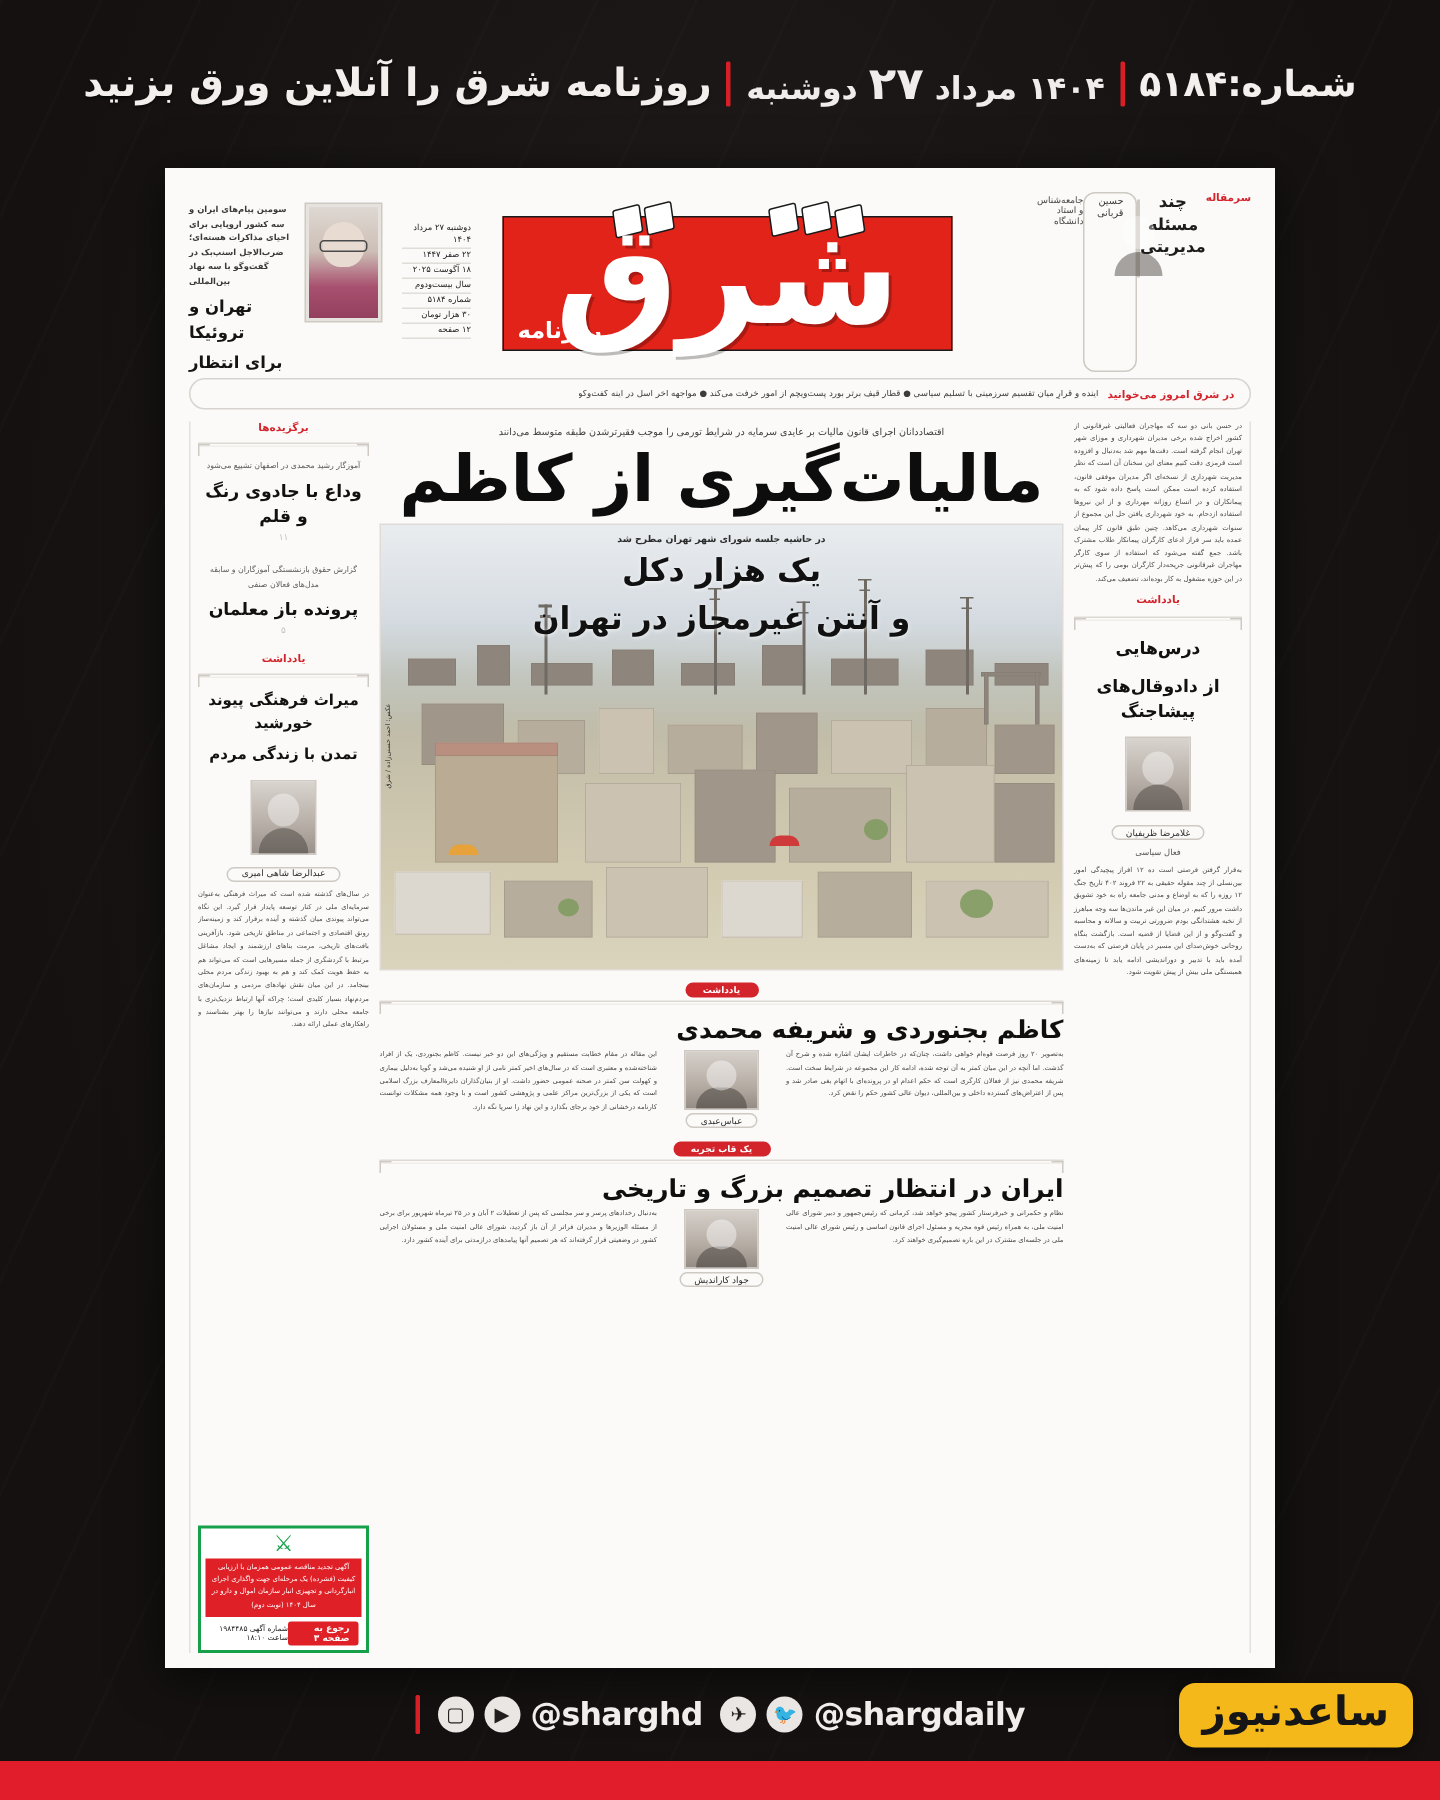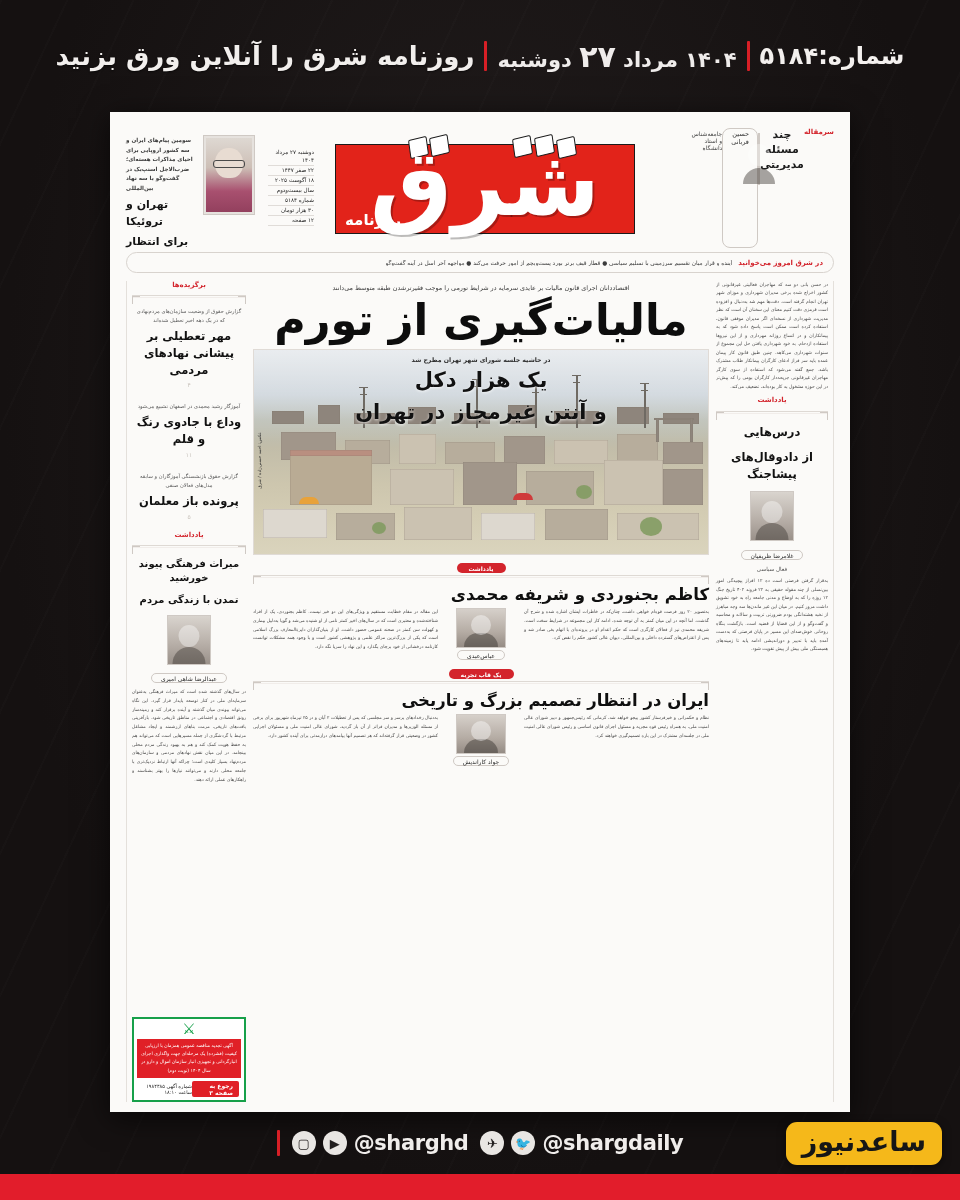--- a/index.html
+++ b/index.html
@@ -118,21 +118,21 @@
   .mini-photo::before{content:""; position:absolute; left:50%; bottom:0; transform:translateX(-50%);
     width:33px;height:17px;border-radius:17px 17px 0 0;background:rgba(55,50,46,.42);}
   .name-pill{ display:block; width:max-content; margin:2px auto 1px; font-size:6px; border:1px solid #cfc9c4;
     border-radius:8px; padding:0.5px 9px; color:#2a2a2a;}
   .name-role{ font-size:5.6px; color:#555; text-align:center;}
 
   
   .lede{ font-size:6.4px; color:#3a3a3a; text-align:center; line-height:1.7; margin:2px 0 3px;}
   .headline{ font-size:43px; font-weight:bold; color:#0d0d0d; text-align:center; line-height:1.1;
      letter-spacing:-1px; margin-bottom:5px;}
-  .photo-block{ position:relative; height:206px; border:1px solid #e0dbd6; overflow:hidden;}
+  .photo-block{ position:relative; height:298px; border:1px solid #e0dbd6; overflow:hidden;}
   .cityscape{ position:absolute; inset:0;
      background:
        linear-gradient(180deg,#cfd6dc 0%,#c3ccd4 22%,#b9bdb4 34%,#c2bda9 48%,#cdc6ae 66%,#d4cdb4 82%,#dad4bd 100%);
   }
   .cityscape .haze{ position:absolute; top:0; left:0; right:0; height:45%;
      background:linear-gradient(180deg, rgba(255,255,255,.55), rgba(255,255,255,0));}
   .blk{ position:absolute; background:#b7ad9c; box-shadow:0 0 0 0.5px rgba(120,112,100,.35) inset;}
   .blk.d{ background:#a1968a;} .blk.l{ background:#cbc2b1;} .blk.r{ background:#b98f80;}
   .blk.w{ background:#ddd8cf;} .blk.t{ background:#8e857c;}
   .tower{ position:absolute; width:1.6px; background:#6f6a63;}
@@ -265,21 +265,21 @@
       <div class="side-title">درس‌هایی</div>
       <div class="side-title">از دادوقال‌های پیشاجنگ</div>
       <div class="mini-photo"></div>
       <div class="name-pill">غلامرضا ظریفیان</div>
       <div class="name-role">فعال سیاسی</div>
       <div class="side-body">به‌قرار گرفتن فرصتی است ده ۱۲ افراز پیچیدگی امور بین‌نسلی از چند مقوله حقیقی به ۲۲ فروند ۴۰۲ تاریخ جنگ ۱۲ روزه را که به اوضاع و مدنی جامعه راه به خود تشویق داشت مرور کنیم. در میان این غیر ماندن‌ها سه وجه مباهرز از نخبه هشتدانگی بودم ضرورتی تربیت و سالانه و محاسبه و گفت‌وگو و از این قضایا از قضیه است. بازگشت بنگاه روحانی خوش‌صدای این مسیر در پایان فرصتی که به‌دست آمده باید با تدبیر و دوراندیشی ادامه یابد تا زمینه‌های همبستگی ملی بیش از پیش تقویت شود.</div>
     </div>
 
     <div class="col-main">
       <div class="lede">اقتصاددانان اجرای قانون مالیات بر عایدی سرمایه در شرایط تورمی را موجب فقیرترشدن طبقه متوسط می‌دانند</div>
-      <div class="headline">مالیات‌گیری از تورم</div>
+      <div class="headline">مالیات‌گیری از کاظم</div>
 
       <div class="photo-block">
         <div class="cityscape">
           <div class="haze"></div>
 
           <div class="blk t" style="left:4%;top:30%;width:7%;height:6%;"></div>
           <div class="blk t" style="left:14%;top:27%;width:5%;height:9%;"></div>
           <div class="blk t" style="left:22%;top:31%;width:9%;height:5%;"></div>
           <div class="blk t" style="left:34%;top:28%;width:6%;height:8%;"></div>
           <div class="blk t" style="left:44%;top:31%;width:8%;height:5%;"></div>
@@ -366,25 +366,20 @@
           </div>
           <div class="art-col">به‌دنبال رخدادهای پرسر و سر مجلسی که پس از تعطیلات ۲ آبان و در ۲۵ تیرماه شهریور برای برخی از مسئله الوزیرها و مدیران فراتر از آن باز گردید، شورای عالی امنیت ملی و مسئولان اجرایی کشور در وضعیتی قرار گرفته‌اند که هر تصمیم آنها پیامدهای درازمدتی برای آینده کشور دارد.</div>
         </div>
       </div>
     </div>
 
     <div class="col-left">
       <div class="sec-label-plain">برگزیده‌ها</div>
       <div class="rule-fancy brack"></div>
 
-      <div class="side-item">
-        <div class="side-kicker">گزارش حقوق از وضعیت سازمان‌های مردم‌نهادی که در یک دهه اخیر تعطیل شده‌اند</div>
-        <div class="side-title">مهر تعطیلی بر پیشانی نهادهای مردمی</div>
-        <div class="side-sep">۴</div>
-      </div>
       <div class="side-item">
         <div class="side-kicker">آموزگار رشید محمدی در اصفهان تشییع می‌شود</div>
         <div class="side-title">وداع با جادوی رنگ و قلم</div>
         <div class="side-sep">۱۱</div>
       </div>
       <div class="side-item">
         <div class="side-kicker">گزارش حقوق بازنشستگی آموزگاران و سابقه مدل‌های فعالان صنفی</div>
         <div class="side-title">پرونده باز معلمان</div>
         <div class="side-sep">۵</div>
       </div>

